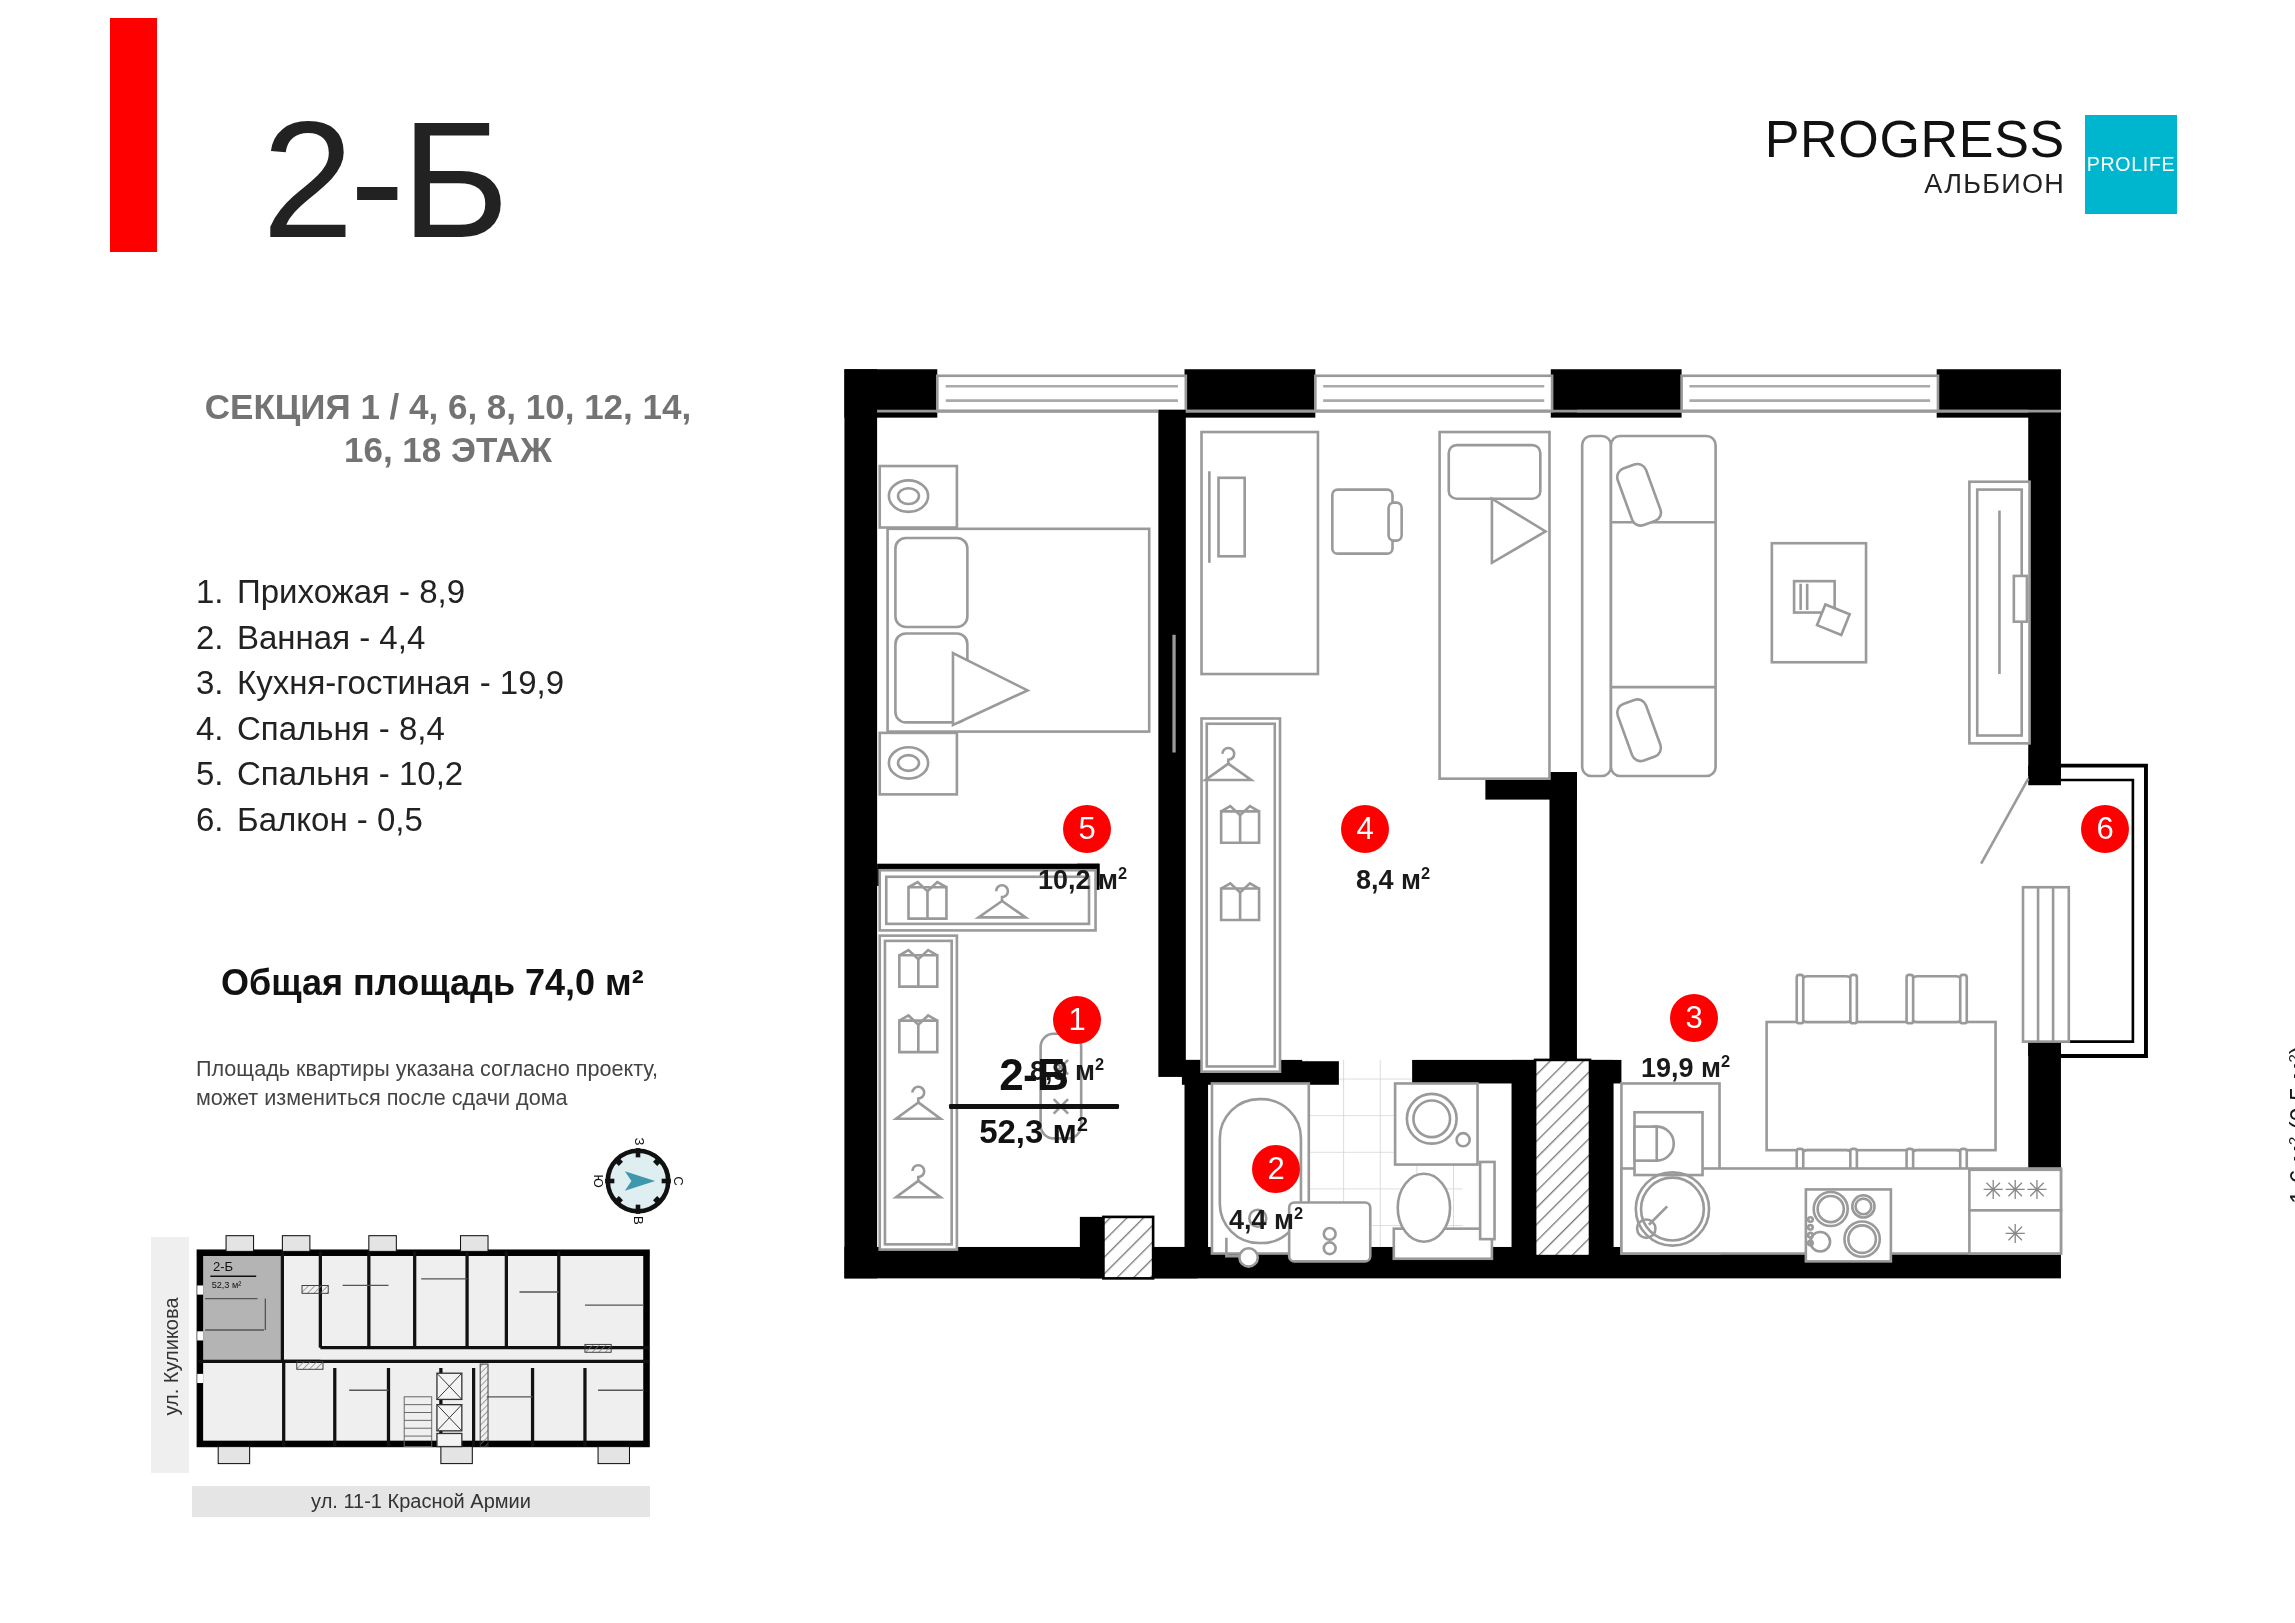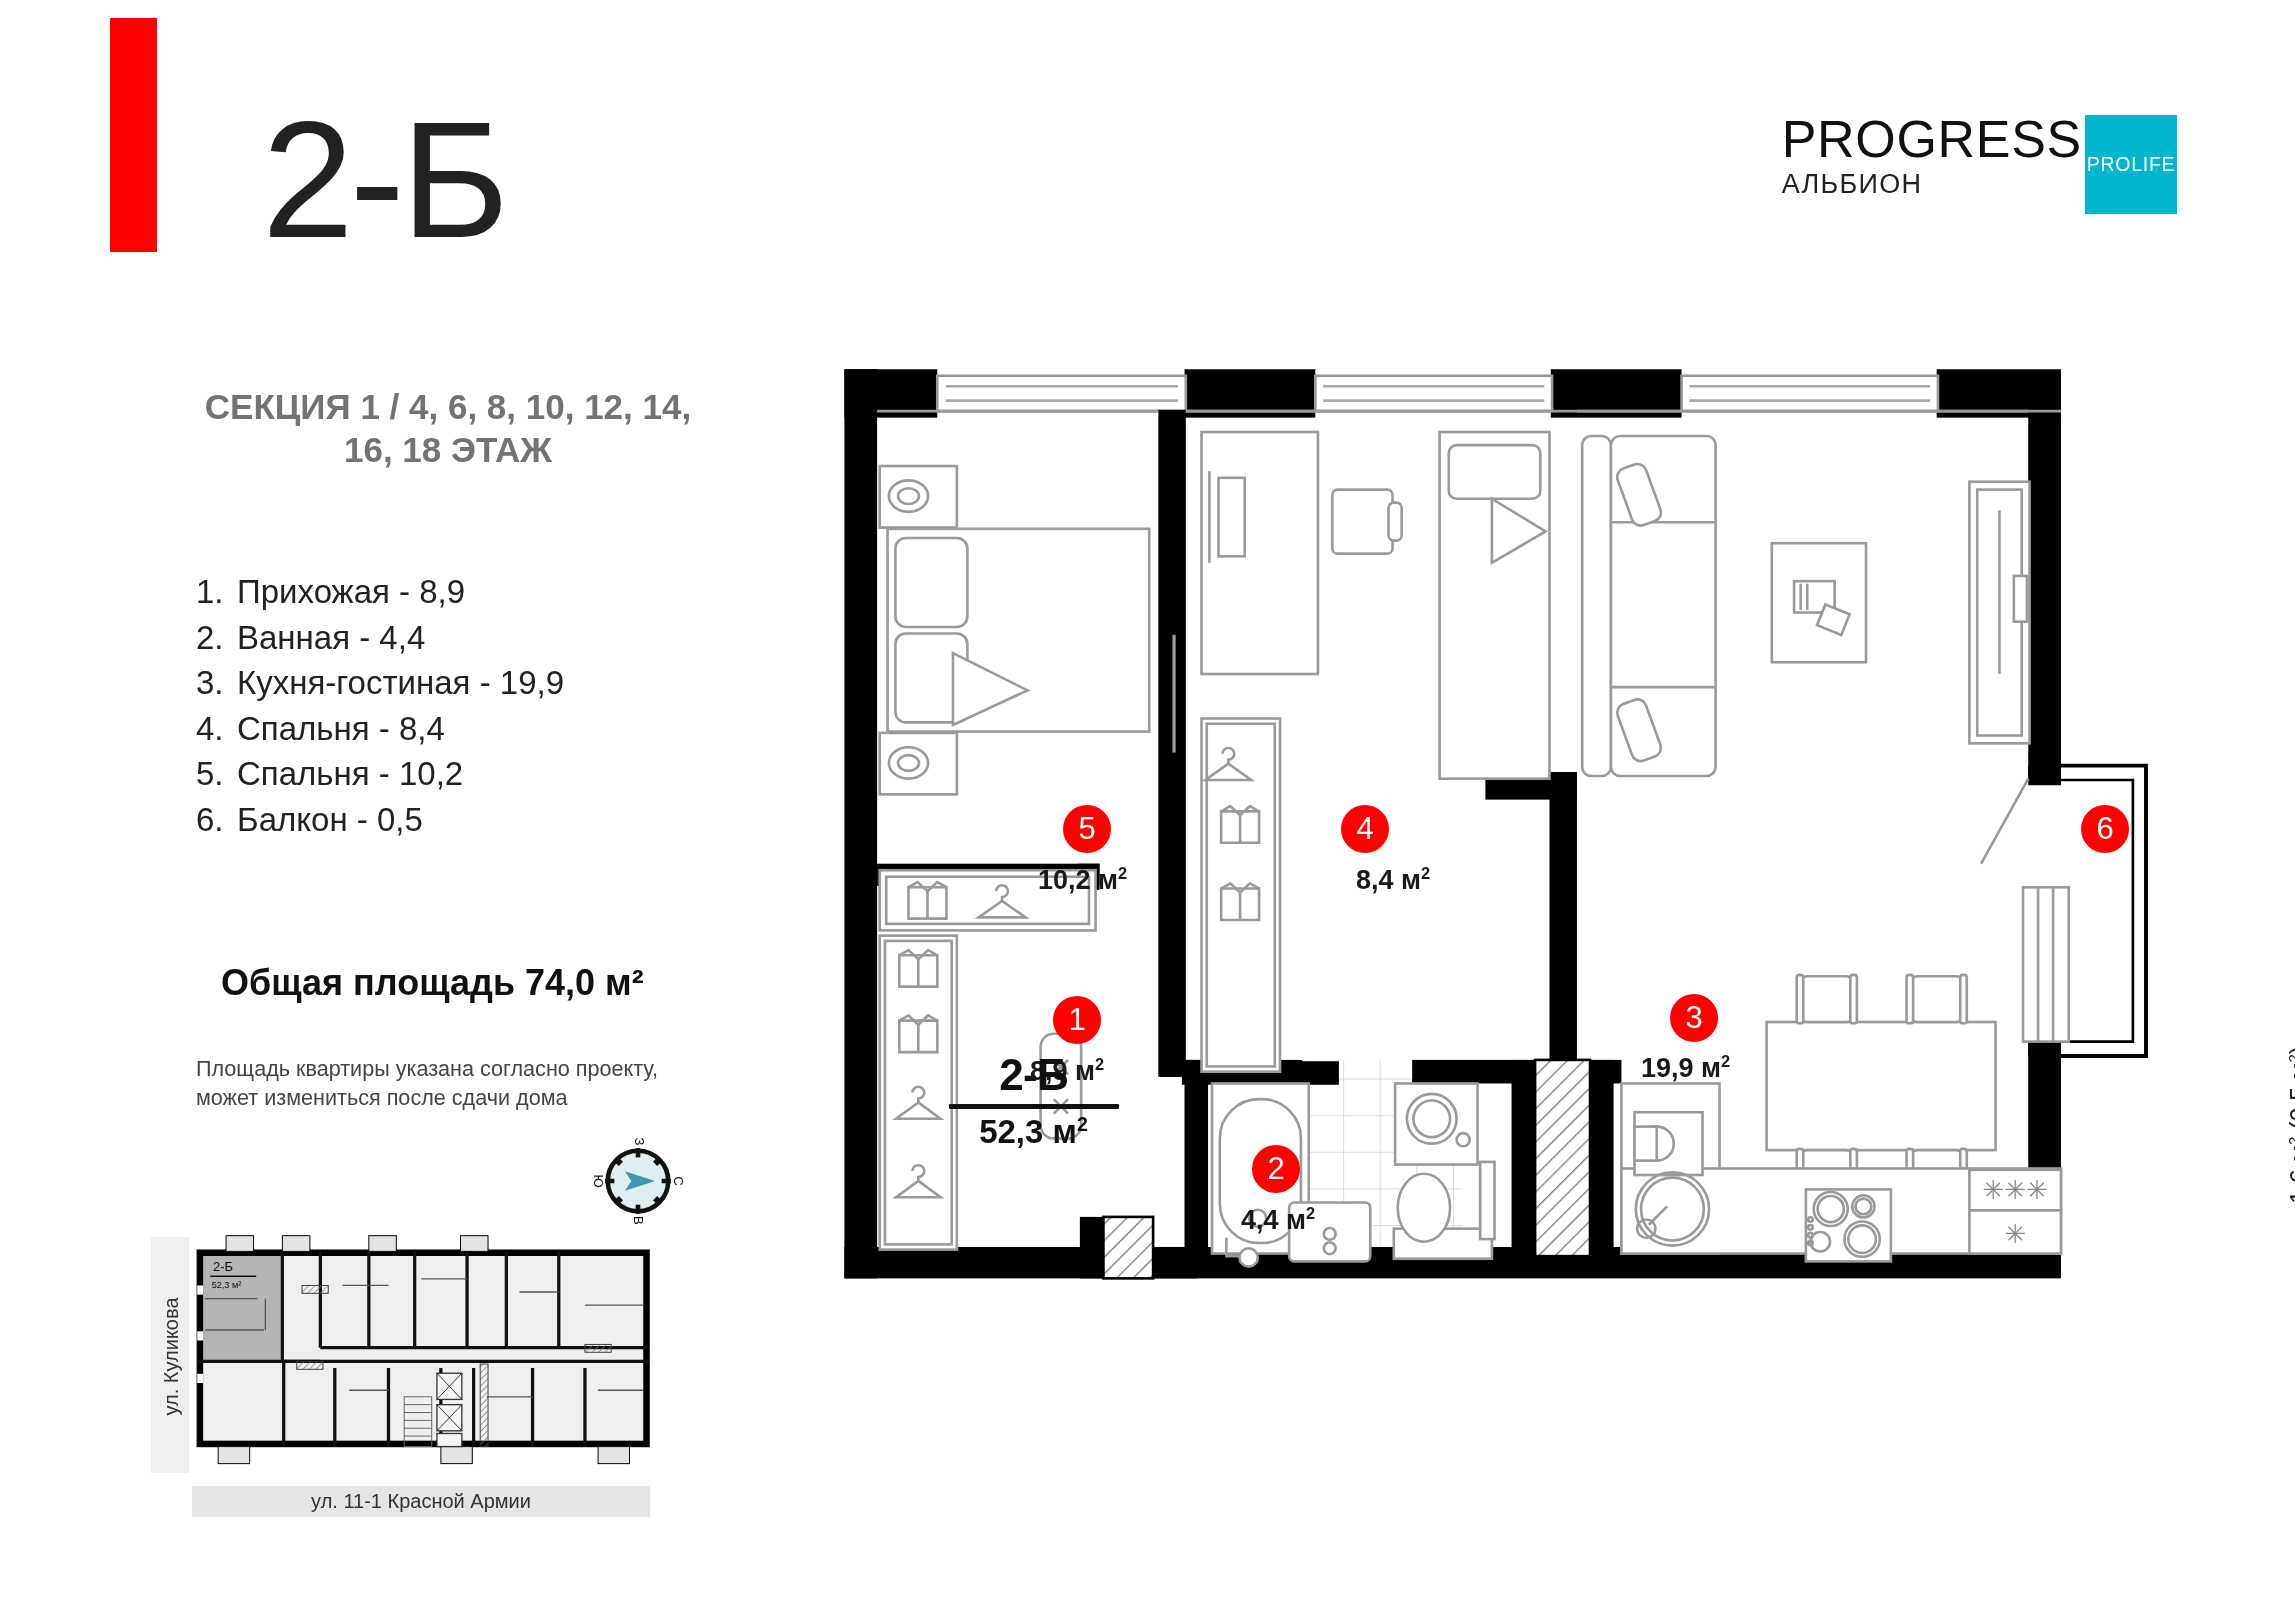--- a/index.html
+++ b/index.html
@@ -34,21 +34,21 @@
   #street-left span{position:absolute;left:-98px;top:108px;width:236px;text-align:center;
                transform:rotate(-90deg);font-size:20px;color:#333;font-weight:300;}
   #street-bottom{position:absolute;left:41px;top:262px;width:458px;height:31px;
                background:#e5e5e5;display:flex;align-items:center;justify-content:center;
                font-size:20px;color:#333;font-weight:300;}
   #keyplan-svg{position:absolute;left:41px;top:9.2px;}
 
   
   #logo{position:absolute;right:118px;top:115px;text-align:right;}
   #logo-row{display:flex;align-items:flex-start;}
-  #logo-words{text-align:left;padding-right:3px;}
+  #logo-words{text-align:right;padding-right:20px;}
   #logo-main{font-size:52px;letter-spacing:0.7px;color:#111;font-weight:400;line-height:0.96;}
   #logo-sub{font-size:27px;letter-spacing:1.3px;color:#222;font-weight:400;margin-top:3.9px;}
   #logo-badge{width:92px;height:99px;background:#00b6ce;color:#fff;
               display:flex;flex-direction:row;align-items:center;justify-content:center;
               font-size:19.6px;line-height:1.3;letter-spacing:0.7px;}
 
   
   #floorplan{position:absolute;left:831px;top:347px;width:1348px;height:968px;}
 
   .marker{position:absolute;width:48px;height:48px;border-radius:50%;background:#ff0000;
@@ -558,21 +558,21 @@
 <div class="areatxt" style="left:489px;top:517px;margin-left:36px;">
   <span>8,4 м</span><sup>2</sup>
 </div>
 
 <div class="marker" style="left:222px;top:649px;">1</div>
 <div class="areatxt" style="left:199px;top:708px;">
   <span>8,9 м</span><sup>2</sup>
 </div>
 
 <div class="marker" style="left:421px;top:798px;">2</div>
-<div class="areatxt" style="left:398px;top:857px;margin-left:12px;">
+<div class="areatxt" style="left:398px;top:857px;">
   <span>4,4 м</span><sup>2</sup>
 </div>
 
 <div class="marker" style="left:839px;top:647px;">3</div>
 <div class="areatxt" style="left:810px;top:705px;">
   <span>19,9 м</span><sup>2</sup>
 </div>
 
 <div class="marker" style="left:1250px;top:458px;">6</div>
 <div id="balcony-label">

